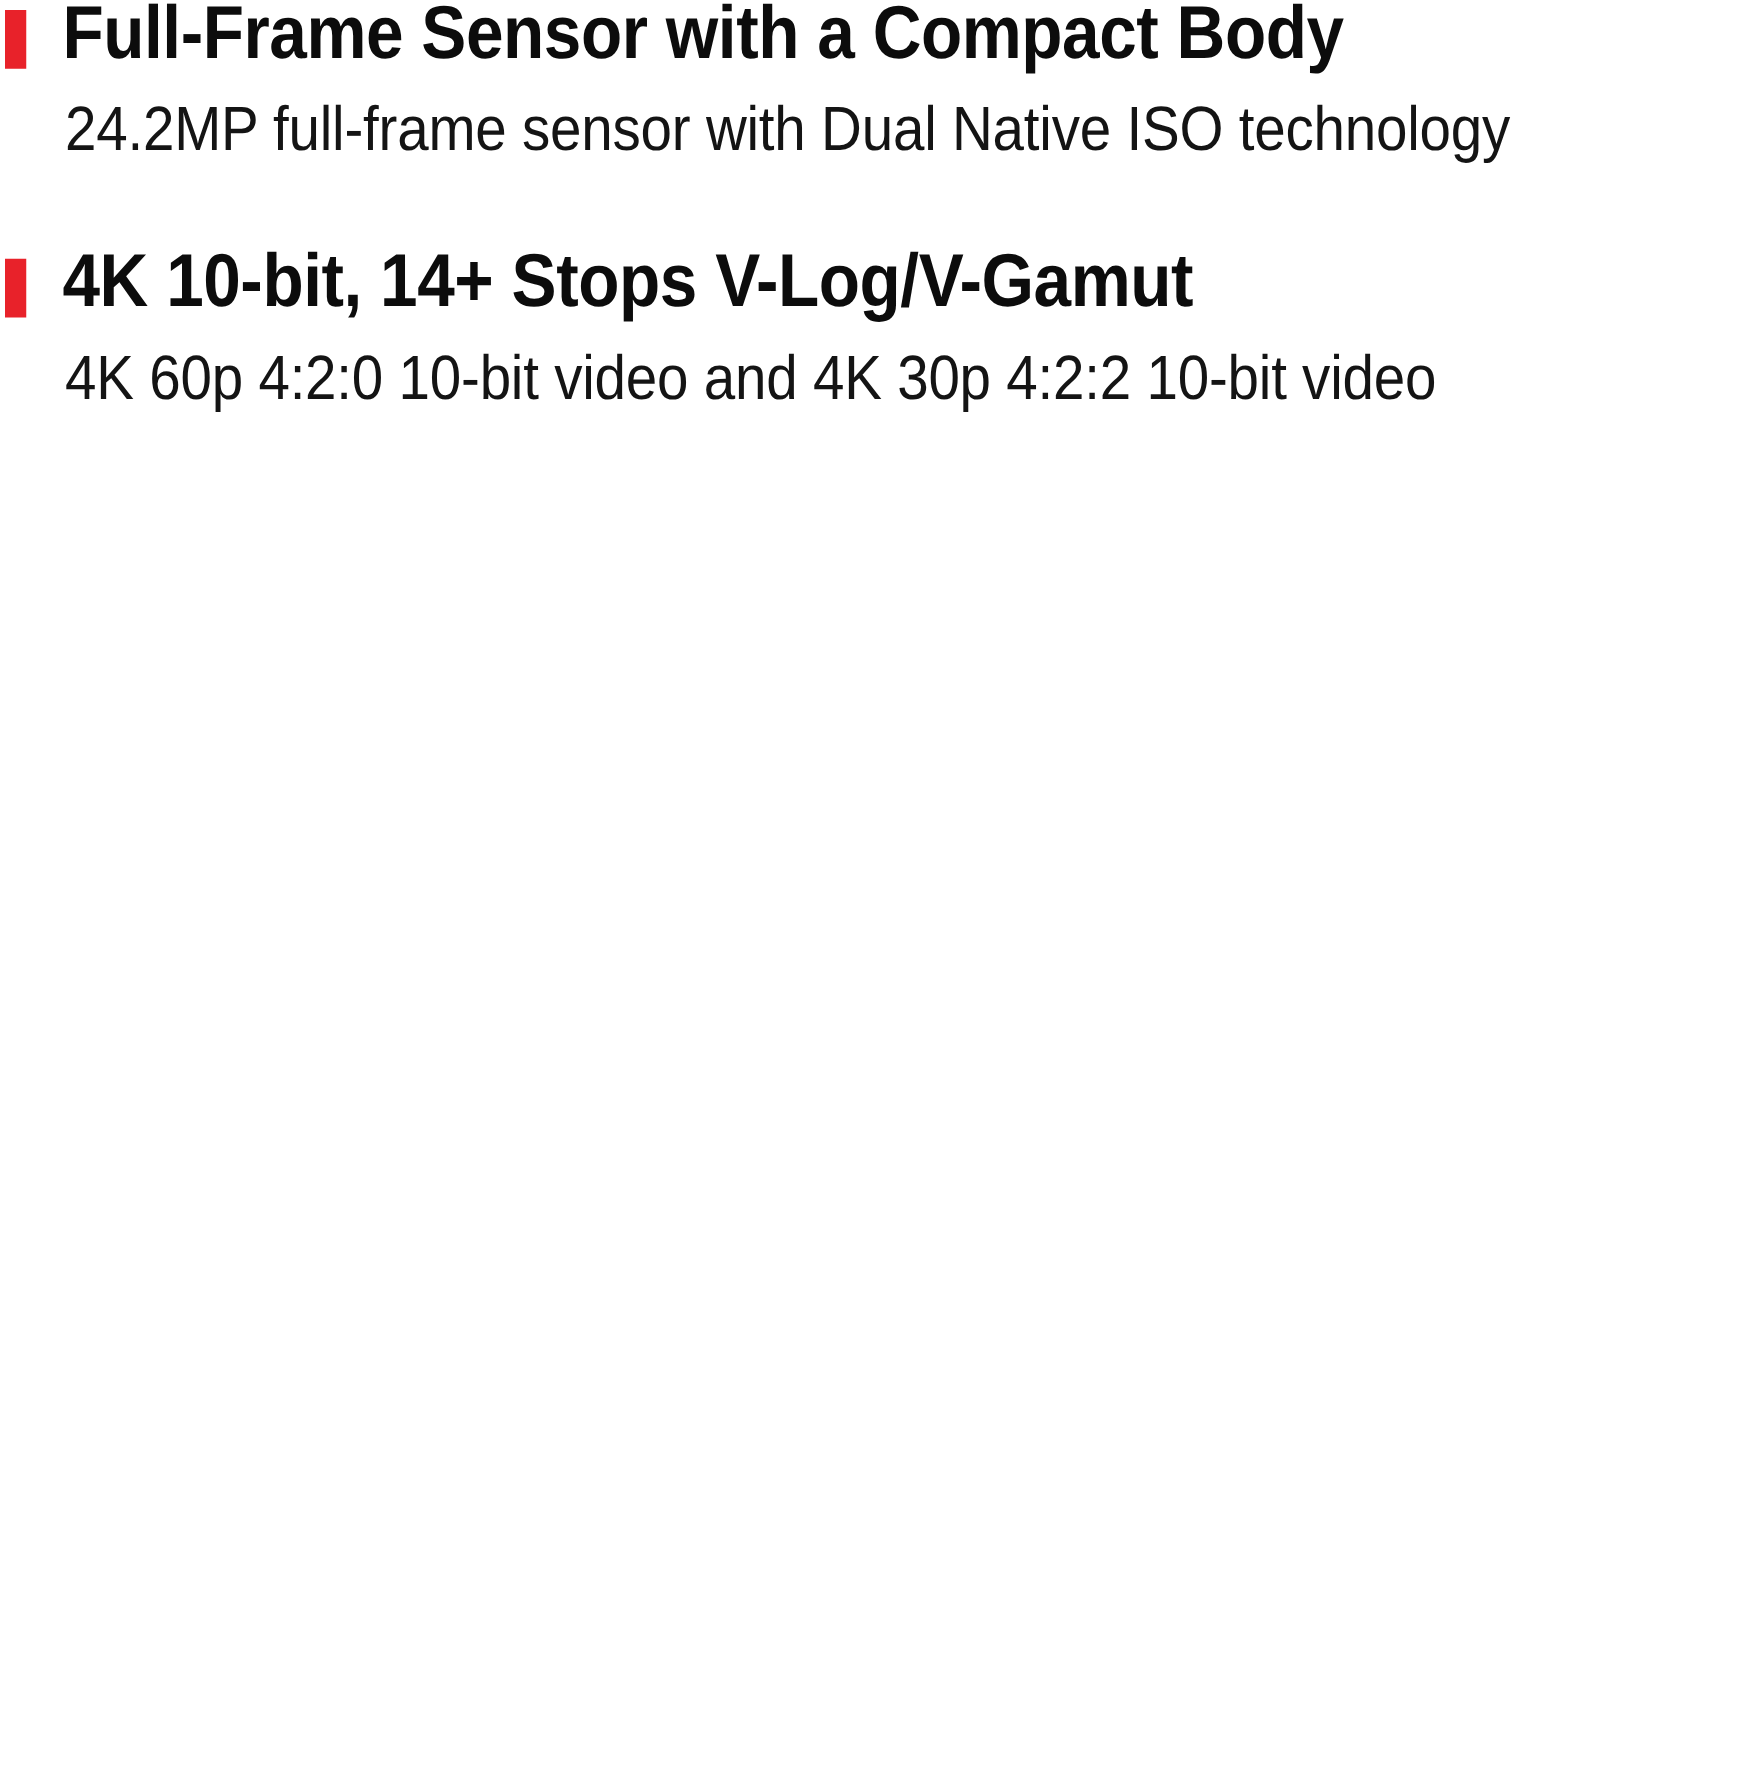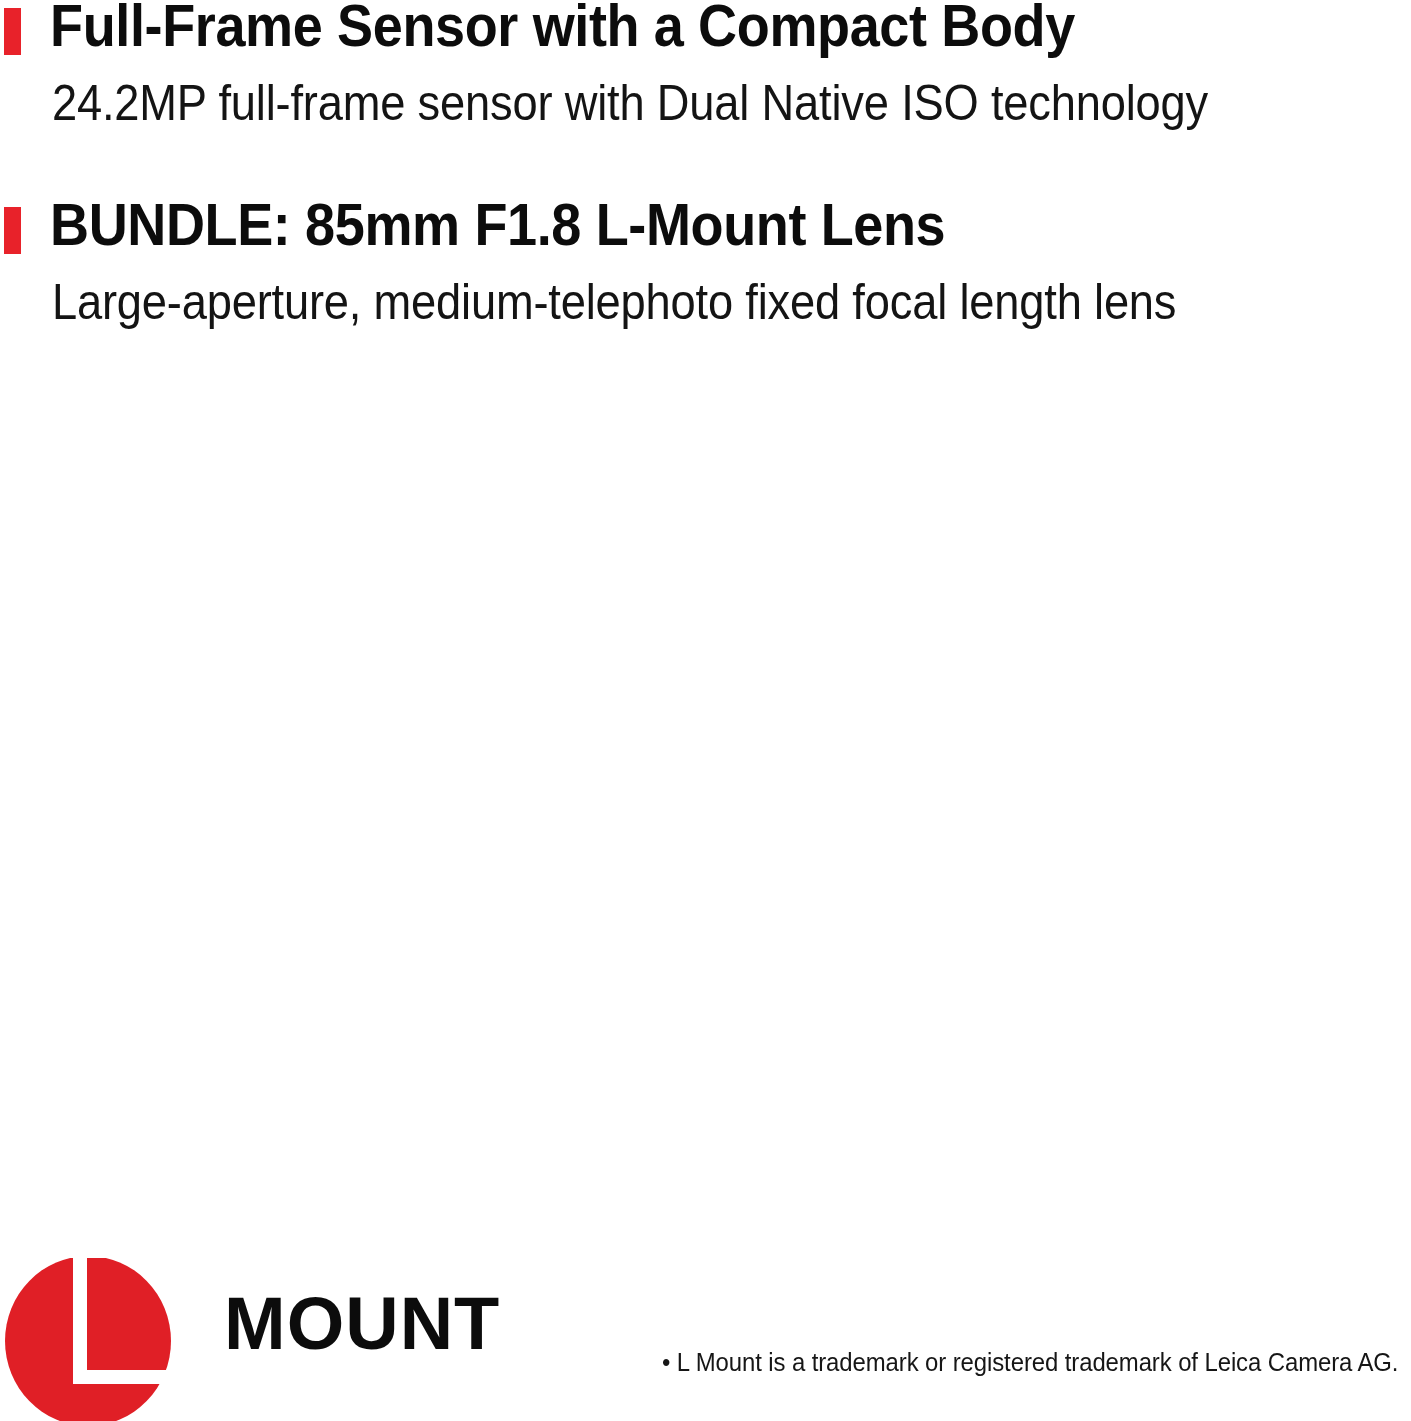--- a/index.html
+++ b/index.html
@@ -127,45 +127,26 @@
 <div id="feature-sheet">
 
   <div class="feature-list">
 
     <div class="feature-item" style="top:0">
       <span class="bullet-marker"></span>
       <div class="feature-heading">Full-Frame Sensor with a Compact Body</div>
       <div class="feature-sub">24.2MP full-frame sensor with Dual Native ISO technology</div>
     </div>
 
+    <div class="feature-item">
+      <span class="bullet-marker"></span>
+      <div class="feature-heading">4K 10-bit, 14+ Stops V-Log/V-Gamut</div>
+      <div class="feature-sub">4K 60p 4:2:0 10-bit video and 4K 30p 4:2:2 10-bit video</div>
+    </div>
 
 
 
 
-    <div class="feature-item">
-      <span class="bullet-marker"></span>
-      <div class="feature-heading">BUNDLE: 85mm F1.8 L-Mount Lens</div>
-      <div class="feature-sub">Large-aperture, medium-telephoto fixed focal length lens</div>
-    </div>
 
   </div>
 
-  <div class="footer-lockup">
-
-    <div class="lmount-logo">
-      <svg width="166" height="166" viewBox="0 0 166 166" xmlns="http://www.w3.org/2000/svg">
-        <defs>
-          <mask id="lcut">
-            <rect x="0" y="0" width="166" height="166" fill="#fff"></rect>
-            <path d="M 68 -6 L 82 -6 L 82 112 L 176 112 L 176 126 L 68 126 Z" fill="#000"></path>
-          </mask>
-        </defs>
-        <ellipse cx="83" cy="83" rx="83" ry="85" fill="#e01f26" mask="url(#lcut)"></ellipse>
-      </svg>
-    </div>
-
-    <div class="mount-wordmark">MOUNT</div>
-
-    <div class="trademark-note">• L Mount is a trademark or registered trademark of Leica Camera AG.</div>
-
-  </div>
 
 </div>
 
 </body></html>

